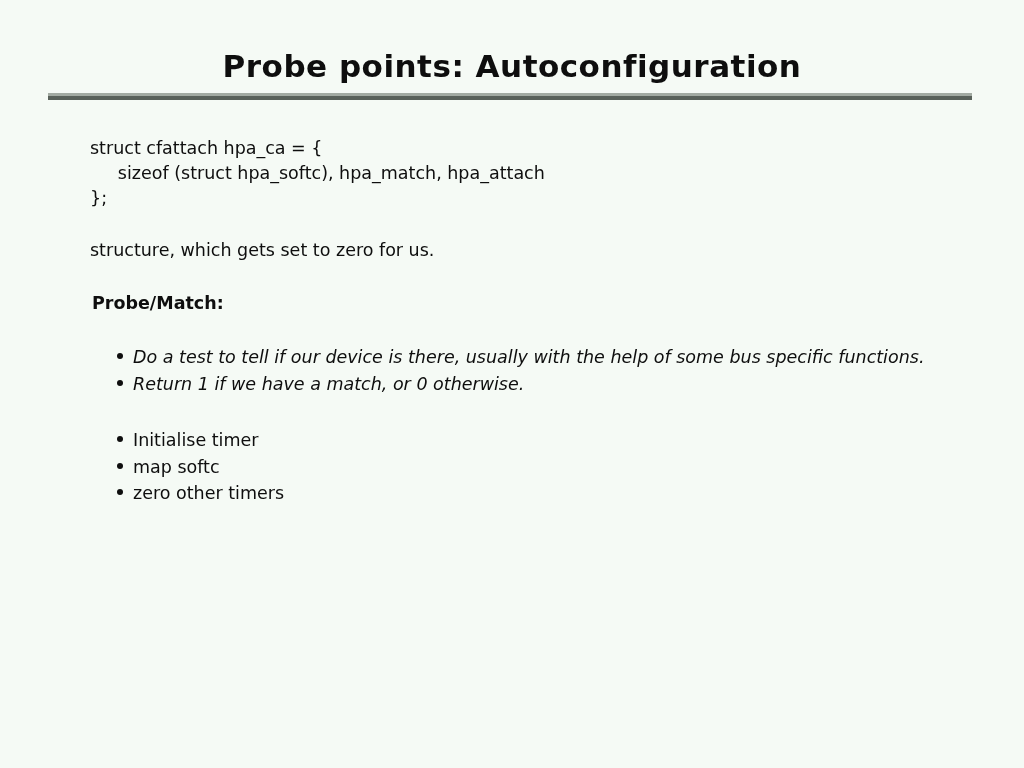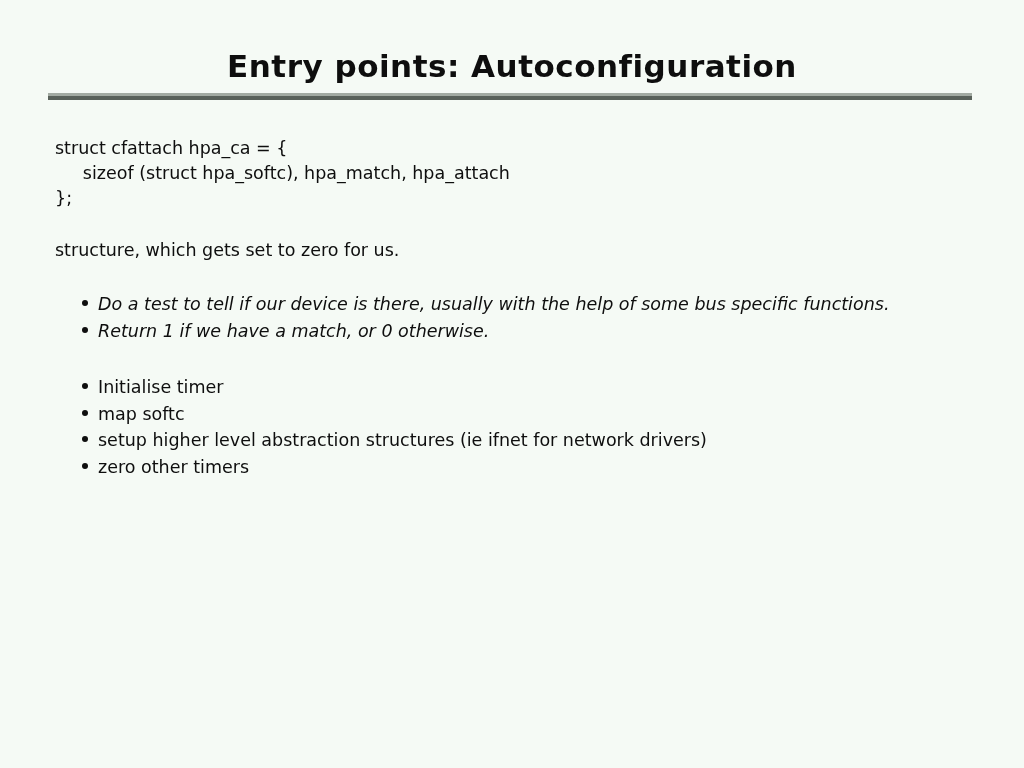--- a/index.html
+++ b/index.html
@@ -26,20 +26,21 @@
   .rule {
     margin: 7px auto 0 48px;
     width: 924px;
     height: 7px;
     background: linear-gradient(#a2aaa2 0 43%, #59615a 43% 100%);
   }
   .content {
     padding-left: 55px;
     padding-right: 30px;
     font-size: 17.5px;
+    margin-left: 35px;
   }
   .code-block { margin-top: 36px; }
   .code-line {
     line-height: 25px;
     white-space: pre-wrap;
   }
   .intro { margin-top: 27px; }
   .intro-line { line-height: 25px; }
   .section-heading {
     font-weight: bold;
@@ -66,36 +67,37 @@
     background: #0e0e0e;
     margin-right: 10px;
     transform: translateY(-4px);
   }
 </style>
 </head>
 <body>
 
 <div class="slide">
 
-  <h1 class="title">Entry points: Autoconfiguration</h1>
+  <h1 class="title">Probe points: Autoconfiguration</h1>
 
   <div class="rule"></div>
 
   <div class="content">
 
     <div class="code-block">
       <div class="code-line">struct cfattach hpa_ca = {</div>
       <div class="code-line">     sizeof (struct hpa_softc), hpa_match, hpa_attach</div>
       <div class="code-line">};</div>
     </div>
 
     <div class="intro">
       <div class="intro-line">structure, which gets set to zero for us.</div>
     </div>
 
+    <div class="section-heading heading-probe">Probe/Match:</div>
 
     <ul class="bullets bullets-probe">
       <li>
         <span class="dot"></span>
         <span>Do a test to tell if our device is there, usually with the help of some bus specific functions.</span>
       </li>
       <li>
         <span class="dot"></span>
         <span>Return 1 if we have a match, or 0 otherwise.</span>
       </li>
@@ -106,22 +108,18 @@
       <li>
         <span class="dot"></span>
         <span>Initialise timer</span>
       </li>
       <li>
         <span class="dot"></span>
         <span>map softc</span>
       </li>
       <li>
         <span class="dot"></span>
-        <span>setup higher level abstraction structures (ie ifnet for network drivers)</span>
-      </li>
-      <li>
-        <span class="dot"></span>
         <span>zero other timers</span>
       </li>
     </ul>
 
   </div>
 </div>
 
 </body></html>

